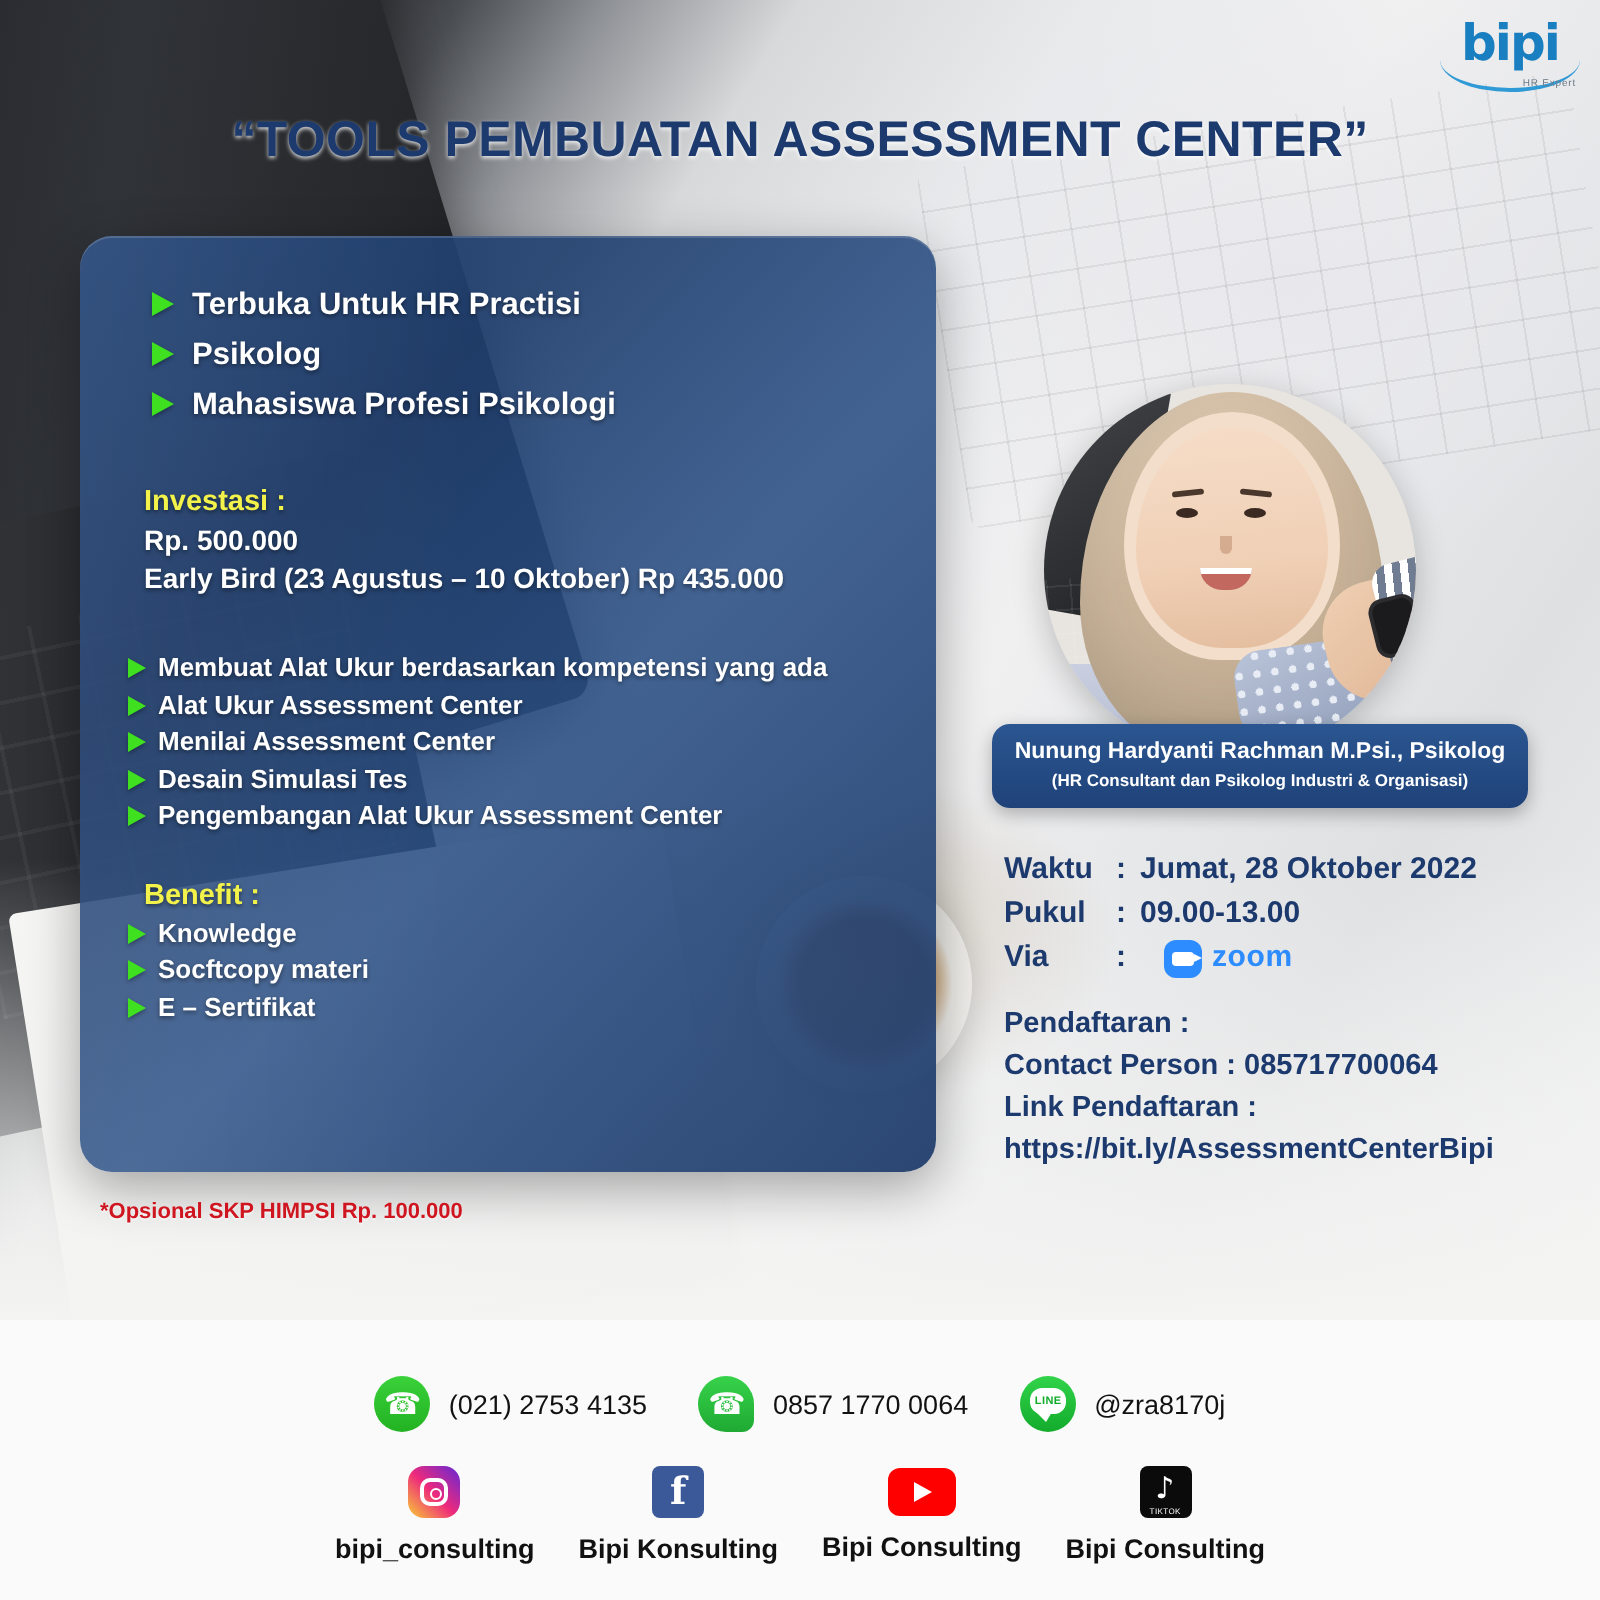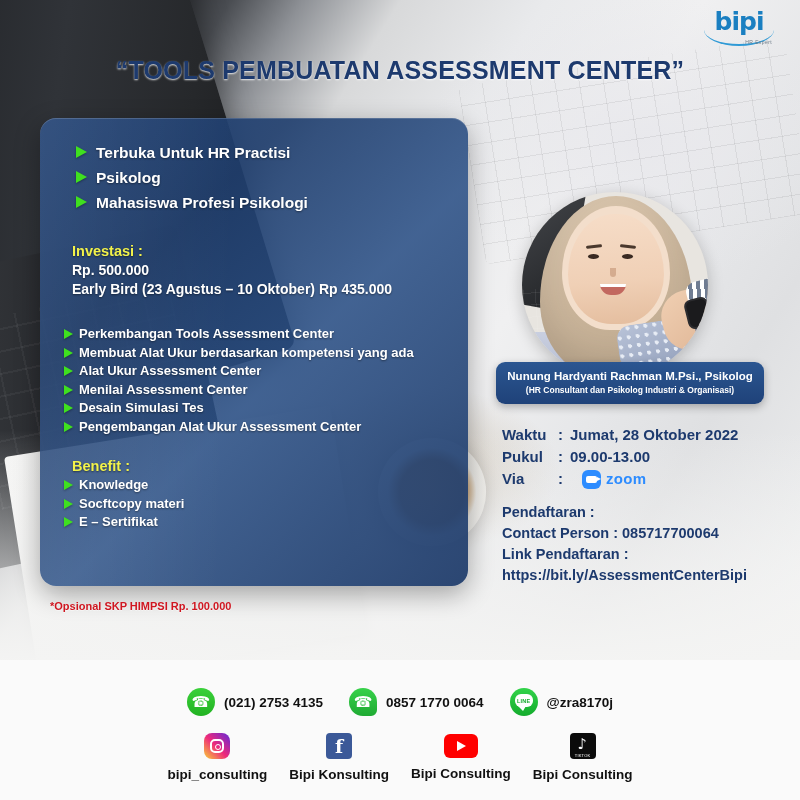--- a/index.html
+++ b/index.html
@@ -92,21 +92,21 @@
     position:absolute;left:0;top:56px;width:800px;
     text-align:center;
     font-size:25px;font-weight:bold;letter-spacing:.2px;
     color:#1d3a6e;
     font-family:"Liberation Sans",sans-serif;
     text-shadow:0 1px 2px rgba(255,255,255,.85);
   }
 
   
   .logo{
-    position:absolute;right:24px;top:12px;width:74px;height:40px;
+    position:absolute;right:8px;top:12px;width:74px;height:40px;
     text-align:center;
   }
   .logo .mark{
     font-size:25px;font-weight:bold;color:#1a7fc1;
     letter-spacing:-1px;line-height:20px;
     font-family:"DejaVu Sans",sans-serif;
   }
   .logo .swoosh{
     position:absolute;left:2px;top:18px;width:70px;height:14px;
     border-bottom:2px solid #2f9ad6;
@@ -312,21 +312,21 @@
     font-size:11px;font-weight:bold;color:#cf1620;
     text-shadow:0 1px 1px rgba(255,255,255,.6);
   }
 
   
   .contacts{
     position:absolute;left:0;top:688px;width:800px;
     display:flex;justify-content:center;align-items:center;gap:26px;
   }
   .citem{display:flex;align-items:center;gap:9px;}
-  .citem .ctxt{font-size:13.5px;font-weight:bold;color:#111;white-space:nowrap;}
+  .citem .ctxt{font-size:13.5px;font-weight:normal;color:#111;white-space:nowrap;}
 
   .ic{flex:0 0 auto;display:inline-flex;align-items:center;justify-content:center;}
   .ic-phone{
     width:28px;height:28px;border-radius:50%;
     background:linear-gradient(180deg,#3ad13a,#22b222);
     color:#fff;font-size:15px;
   }
   .ic-wa{
     width:28px;height:28px;
     background:linear-gradient(180deg,#37d24a,#1faa33);
@@ -440,24 +440,20 @@
 
       <div class="gap-lg"></div>
 
       <div class="head">Investasi :</div>
       <div class="line">Rp. 500.000</div>
       <div class="line">Early Bird (23 Agustus – 10 Oktober) Rp 435.000</div>
 
       <div class="gap-lg"></div>
 
       <ul class="plain bullets">
-        <li class="row">
-          <span class="arrow sm"></span>
-          <span class="txt">Perkembangan Tools Assessment Center</span>
-        </li>
         <li class="row">
           <span class="arrow sm"></span>
           <span class="txt">Membuat Alat Ukur berdasarkan kompetensi yang ada</span>
         </li>
         <li class="row">
           <span class="arrow sm"></span>
           <span class="txt">Alat Ukur Assessment Center</span>
         </li>
         <li class="row">
           <span class="arrow sm"></span>

